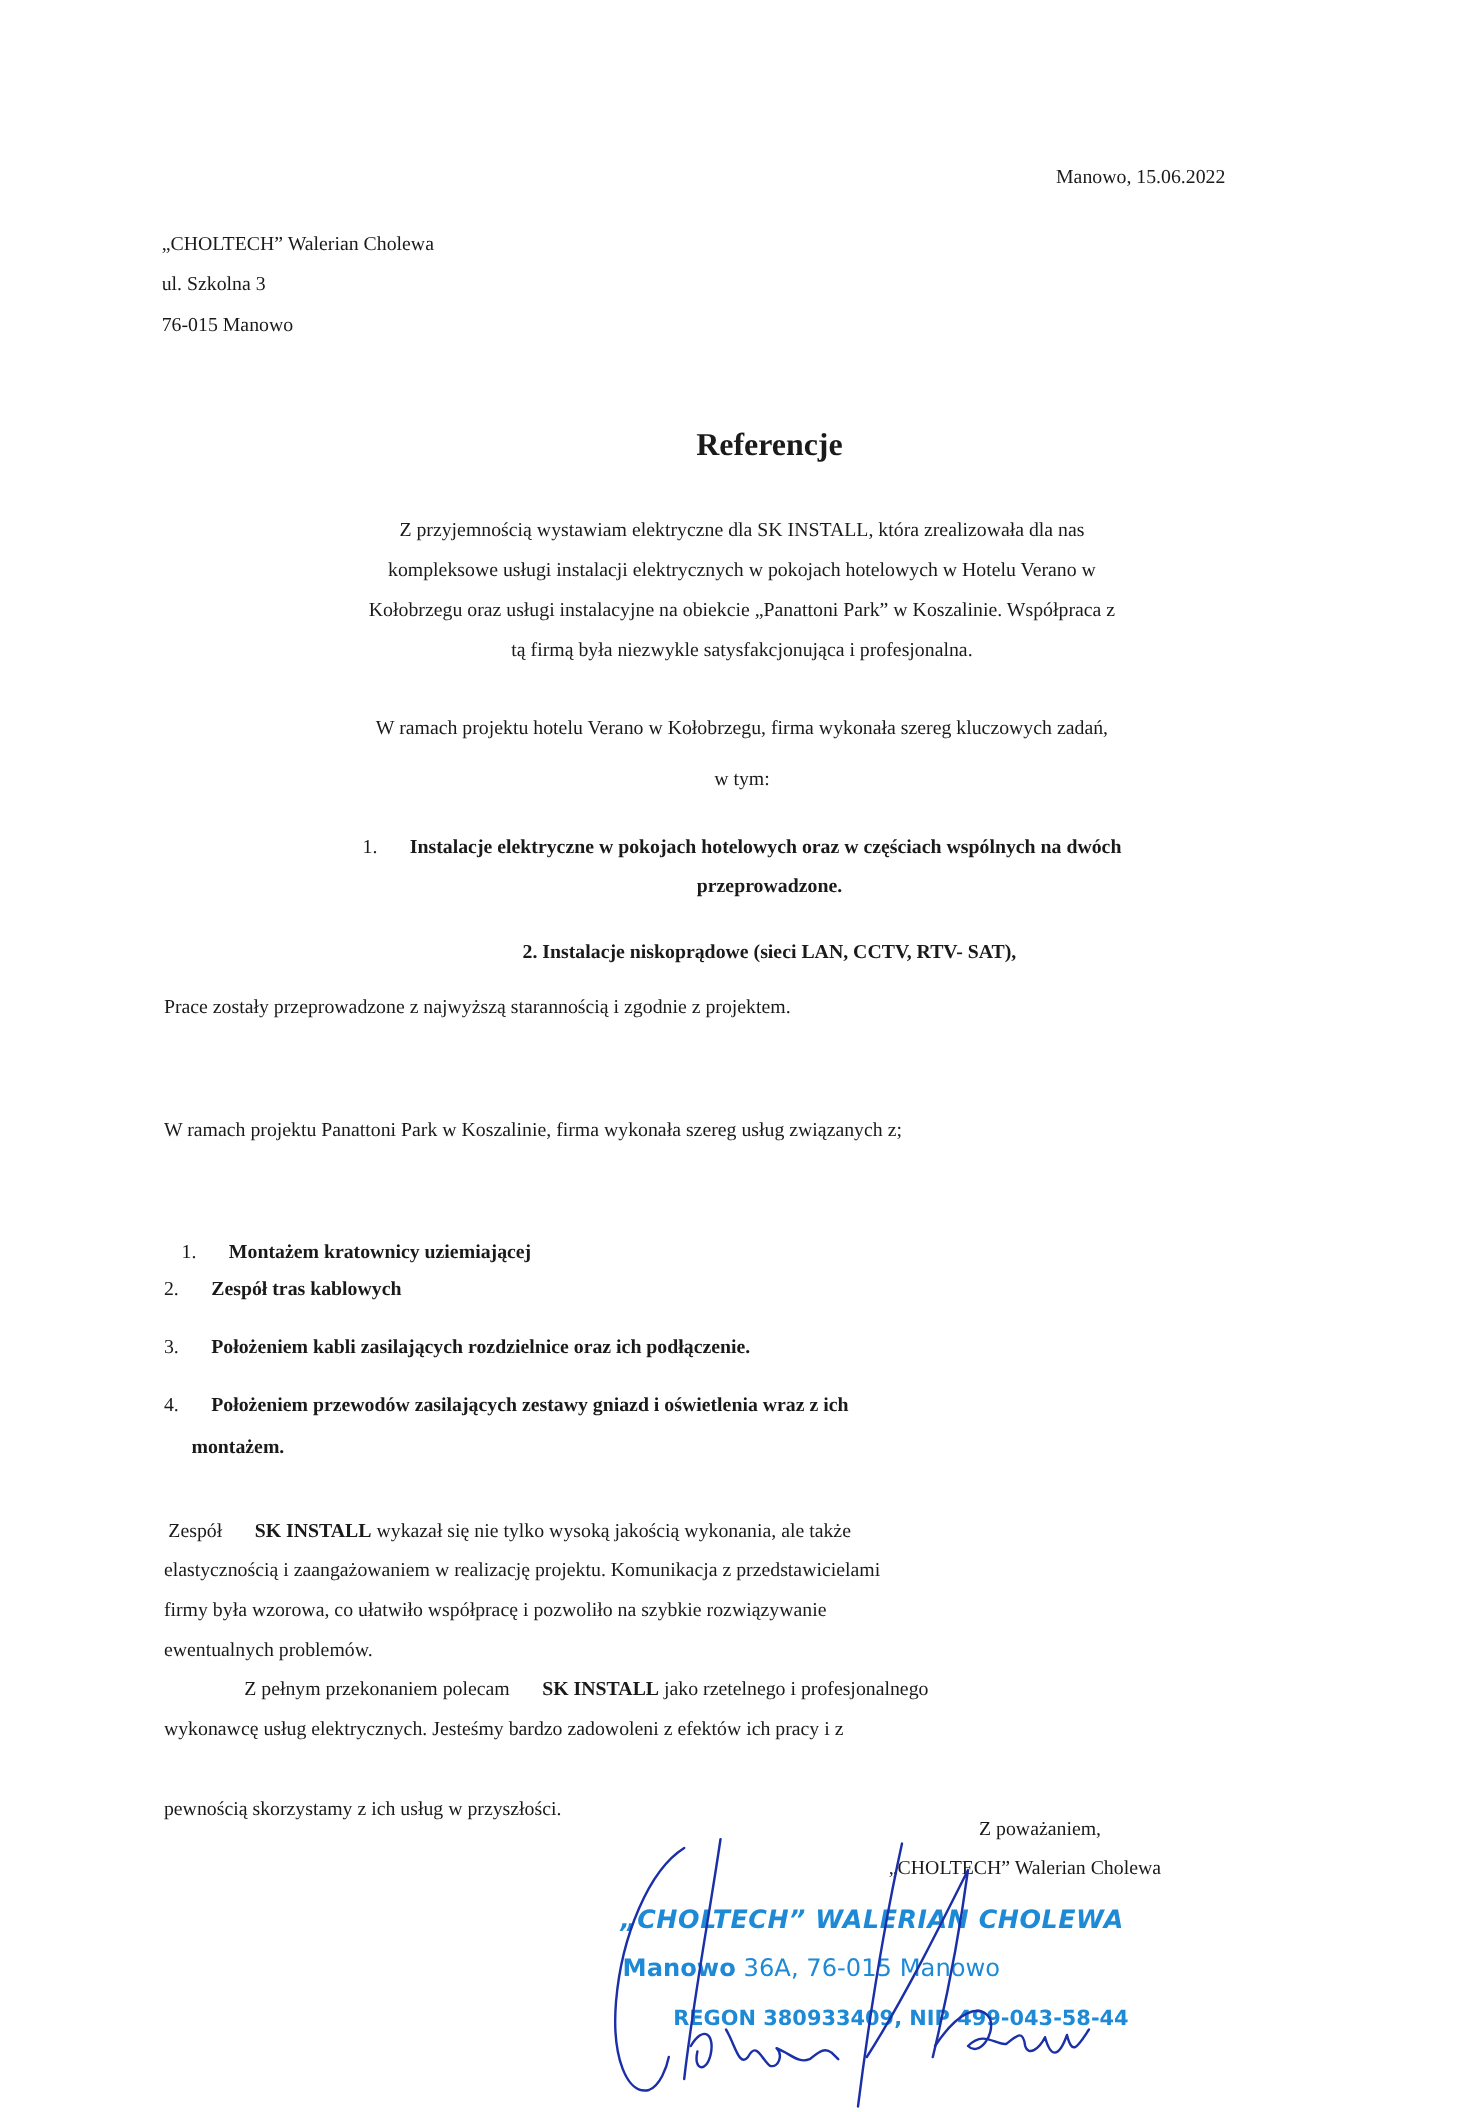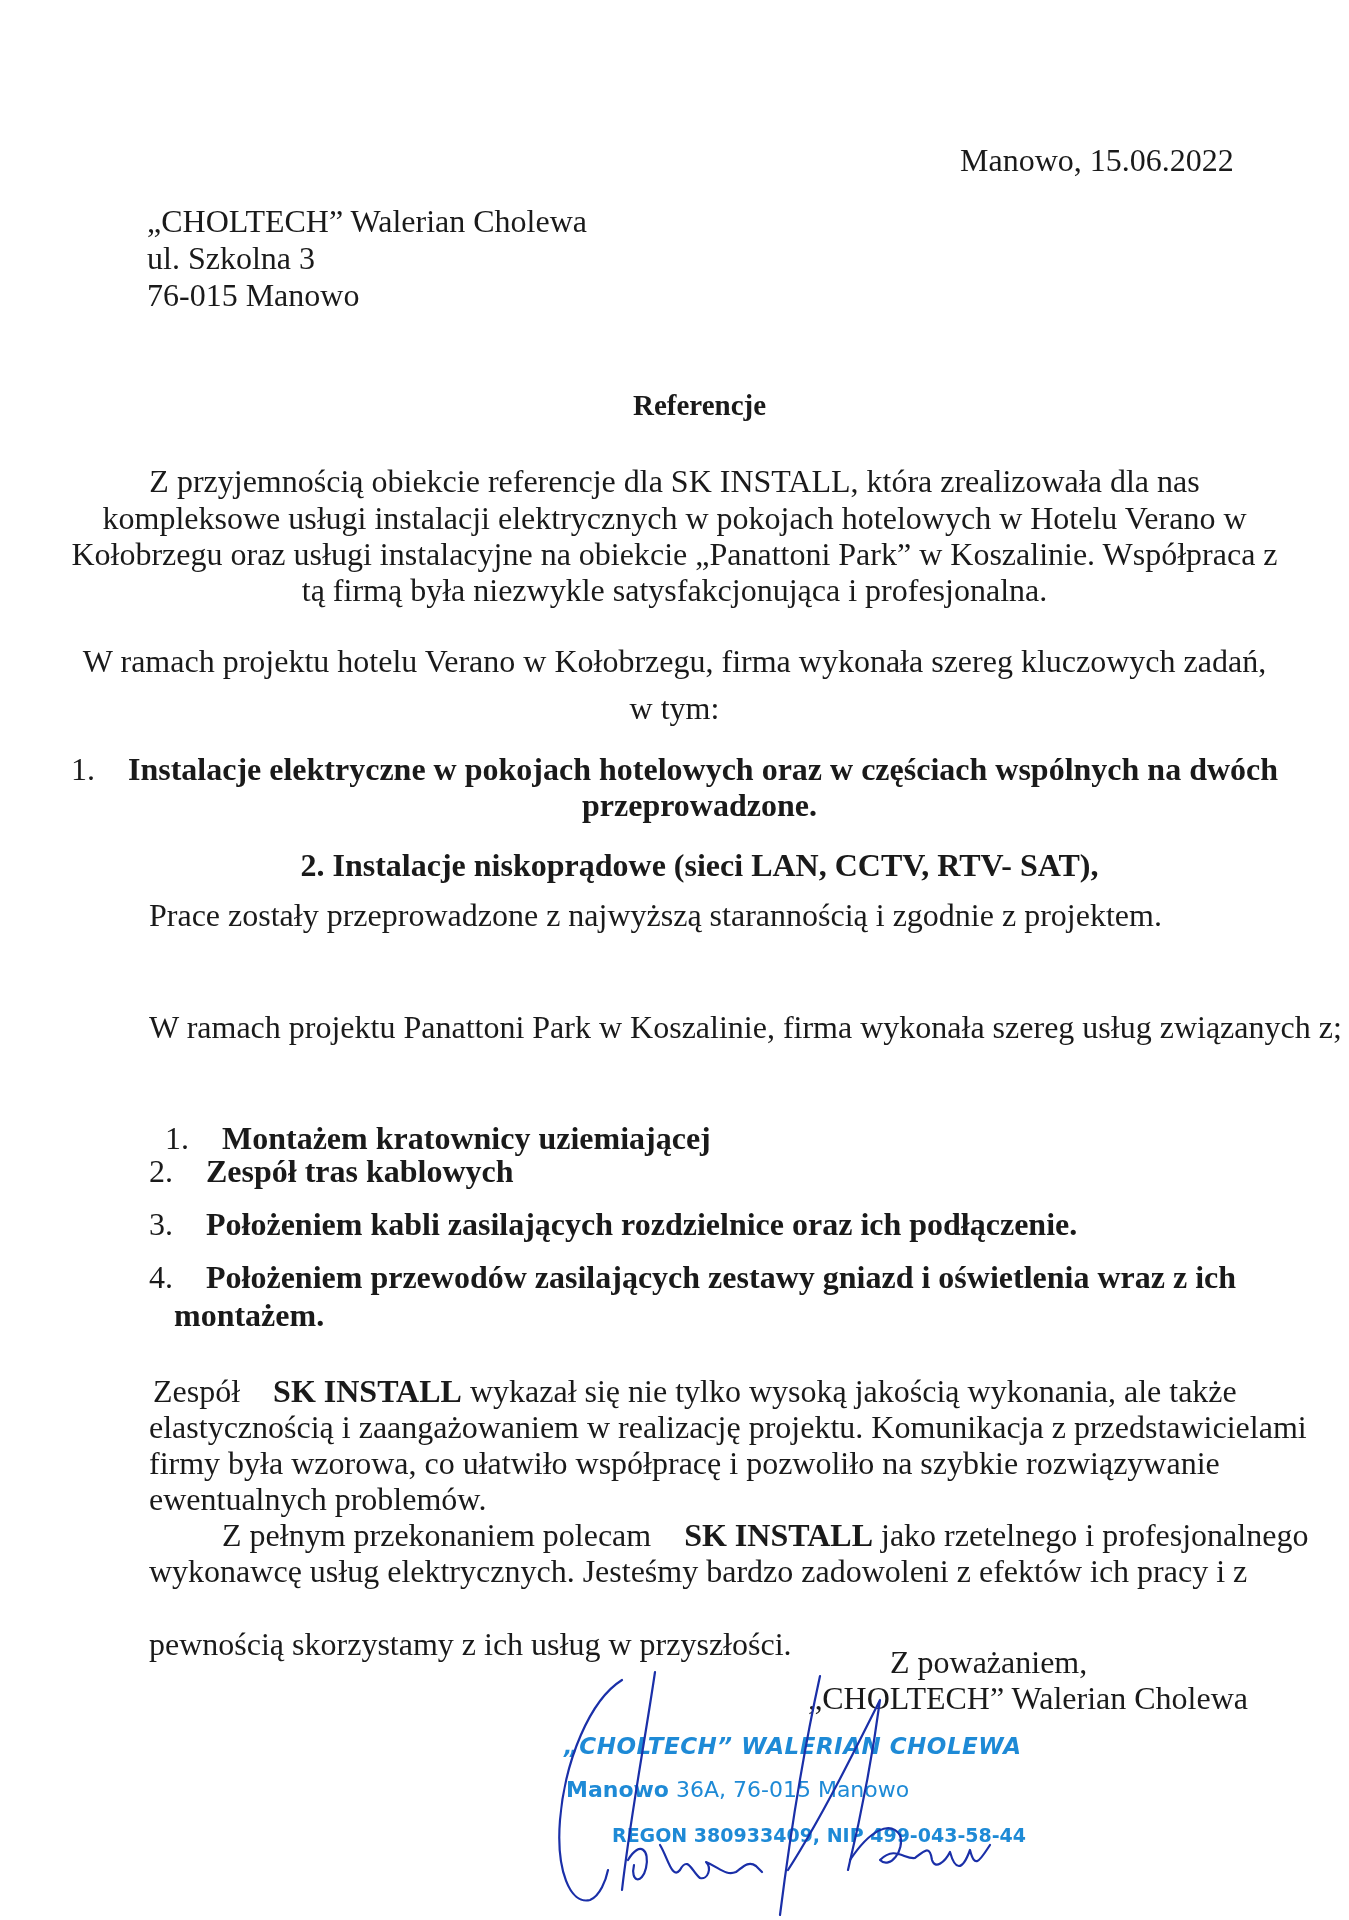--- a/index.html
+++ b/index.html
@@ -1,19 +1,19 @@
 <!DOCTYPE html>
 <html><head>
 <meta charset="utf-8">
 <style>
   html, body { margin:0; padding:0; background:#ffffff; }
   body { width:1349px; height:1920px; position:relative; overflow:hidden;
          font-family: "Liberation Serif", "DejaVu Serif", serif; color:#1a1a1a; }
   .abs { position:absolute; white-space:nowrap; }
-  .t { font-size:32px; line-height:30px; }
+  .t { font-size:18px; line-height:30px; }
   .c { left:0; width:1349px; text-align:center; }
   .b { font-weight:bold;padding-left:25px; }
   .stamp { font-family:"DejaVu Sans", "Liberation Sans", sans-serif; color:#1e8ad6; }
   .stamp-title { font-style:italic; font-weight:bold; font-size:23px; letter-spacing:0.5px; }
   .stamp-line { font-size:22px; }
   .stamp-line .bold { font-weight:bold; }
   .sig { position:absolute; left:0; top:0; }
 </style>
 </head>
 <body>
@@ -22,21 +22,21 @@
 
 <div>
   <div class="abs t" style="left:147px; top:206px;">„CHOLTECH” Walerian Cholewa</div>
   <div class="abs t" style="left:147px; top:243px;">ul. Szkolna 3</div>
   <div class="abs t" style="left:147px; top:280px;">76-015 Manowo</div>
 </div>
 
 <div class="abs c b" style="top:388px; font-size:29px; line-height:34px;">Referencje</div>
 
 <div>
-  <div class="abs t c" style="top:466px;">Z przyjemnością obiekcie referencje dla SK INSTALL, która zrealizowała dla nas</div>
+  <div class="abs t c" style="top:466px;">Z przyjemnością wystawiam elektryczne dla SK INSTALL, która zrealizowała dla nas</div>
   <div class="abs t c" style="top:503px;">kompleksowe usługi instalacji elektrycznych w pokojach hotelowych w Hotelu Verano w</div>
   <div class="abs t c" style="top:539px;">Kołobrzegu oraz usługi instalacyjne na obiekcie „Panattoni Park” w Koszalinie. Współpraca z</div>
   <div class="abs t c" style="top:575px;">tą firmą była niezwykle satysfakcjonująca i profesjonalna.</div>
 </div>
 
 <div>
   <div class="abs t c" style="top:646px;">W ramach projektu hotelu Verano w Kołobrzegu, firma wykonała szereg kluczowych zadań,</div>
   <div class="abs t c" style="top:683px;margin-top:10px;">w tym:</div>
 
   <div class="abs t c" style="top:754px;">

